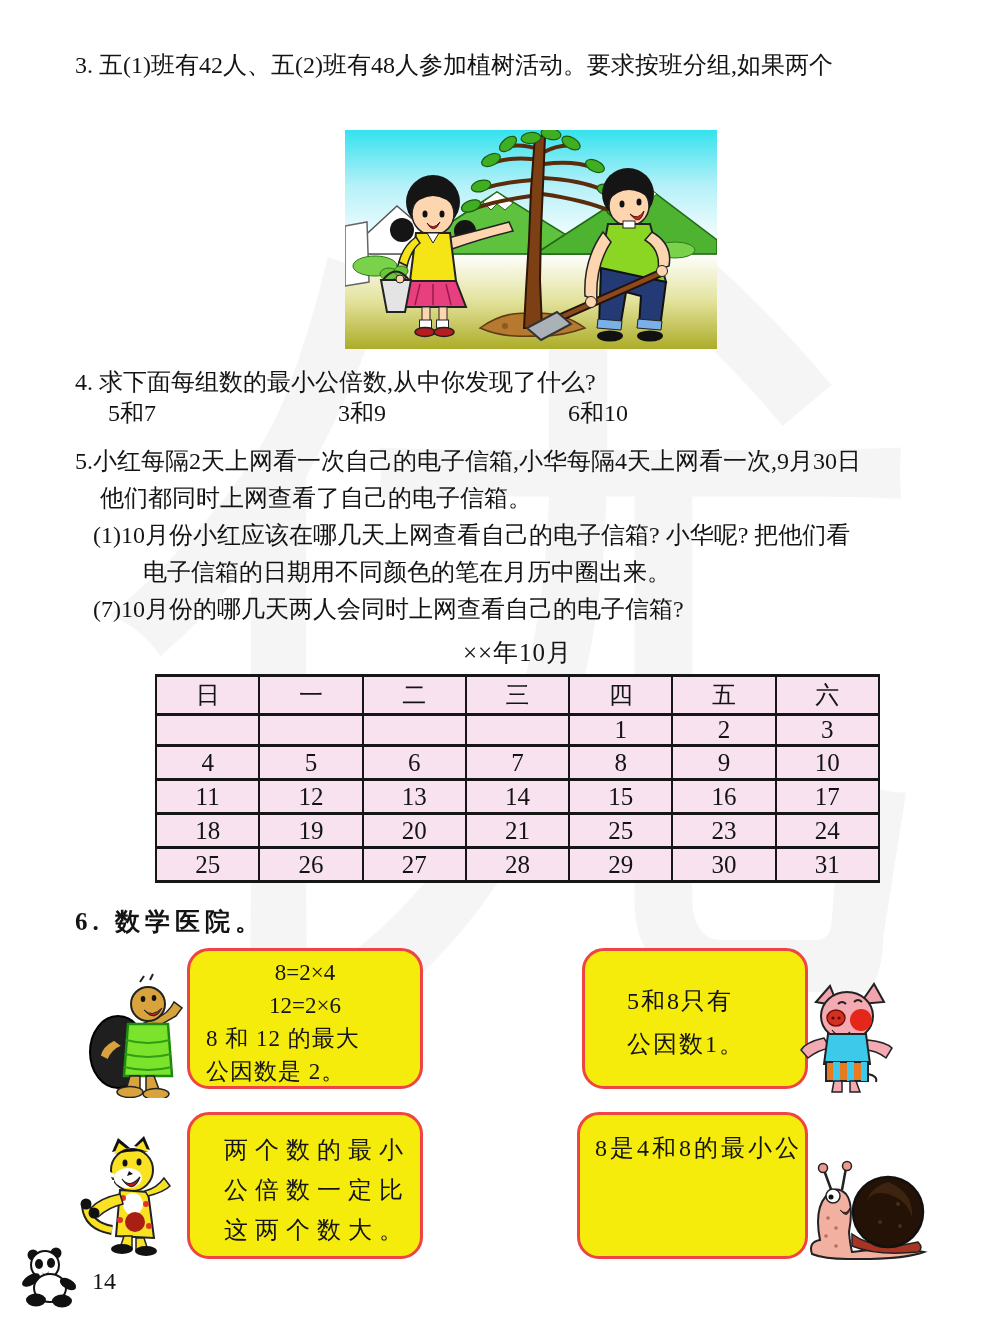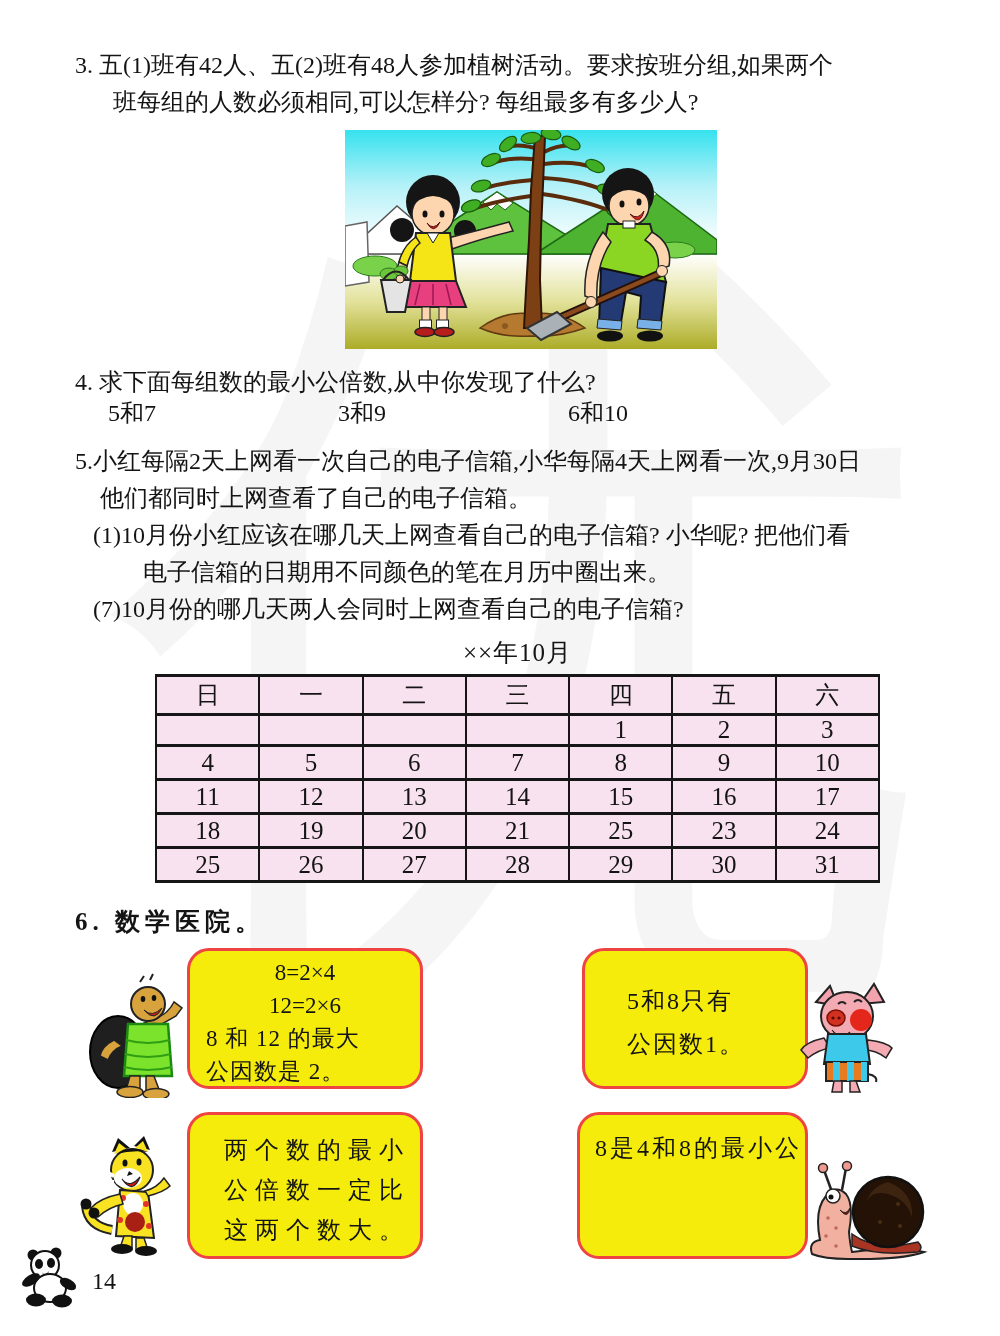--- a/index.html
+++ b/index.html
@@ -55,21 +55,20 @@
   .char{position:absolute;z-index:3;}
   .pagenum{left:92px;top:1268px;font-size:24px;}
 </style>
 </head>
 <body>
 
 <div class="watermark">优</div>
 
 <div class="abs z1 q3">
   <div class="tline">3. 五(1)班有42人、五(2)班有48人参加植树活动。要求按班分组,如果两个</div>
-  <div class="tline l2">班每组的人数必须相同,可以怎样分? 每组最多有多少人?</div>
 </div>
 
 <svg class="abs z1" style="left:345px;top:130px;" width="372" height="219" viewBox="0 0 372 219">
   <defs>
     <linearGradient id="sky" x1="0" y1="0" x2="0" y2="1">
       <stop offset="0" stop-color="#35e2ee"></stop>
         <stop offset="0.45" stop-color="#b5f1f8"></stop>
         <stop offset="0.95" stop-color="#ffffff"></stop>
     </linearGradient>
     <linearGradient id="ground" x1="0" y1="0" x2="0" y2="1">

